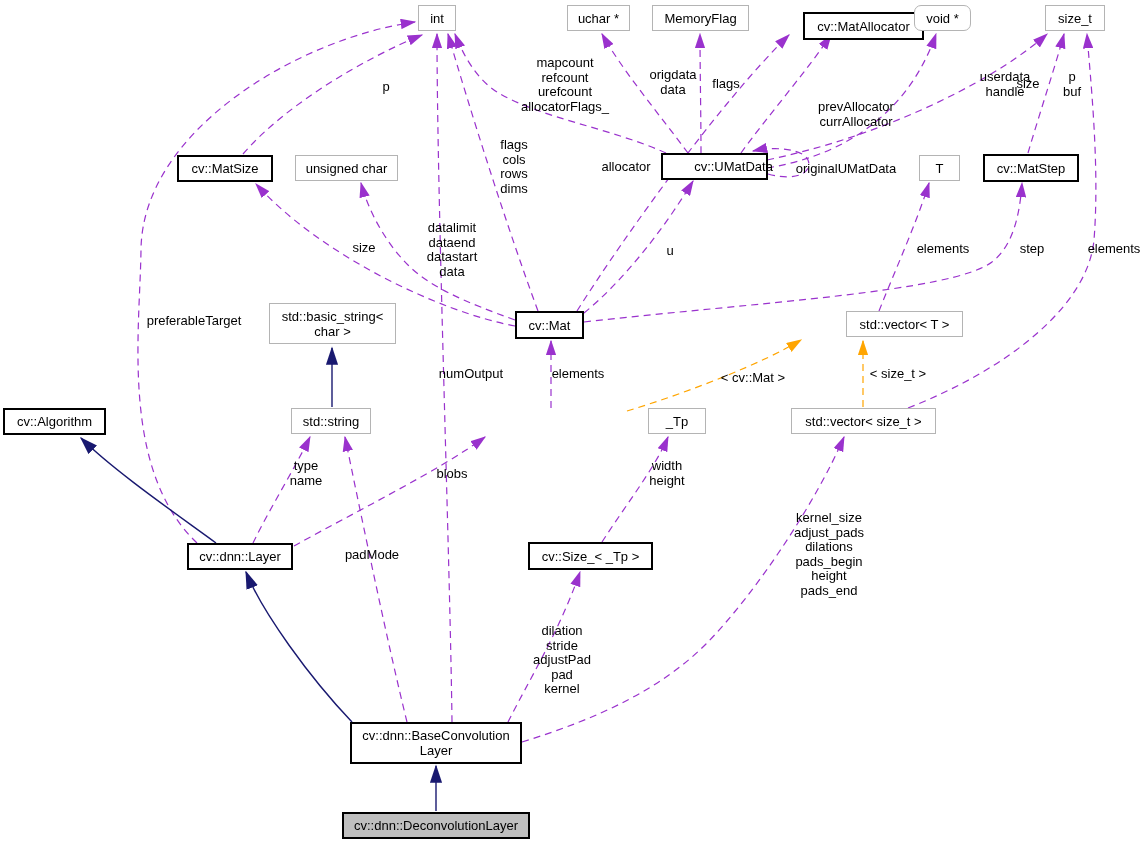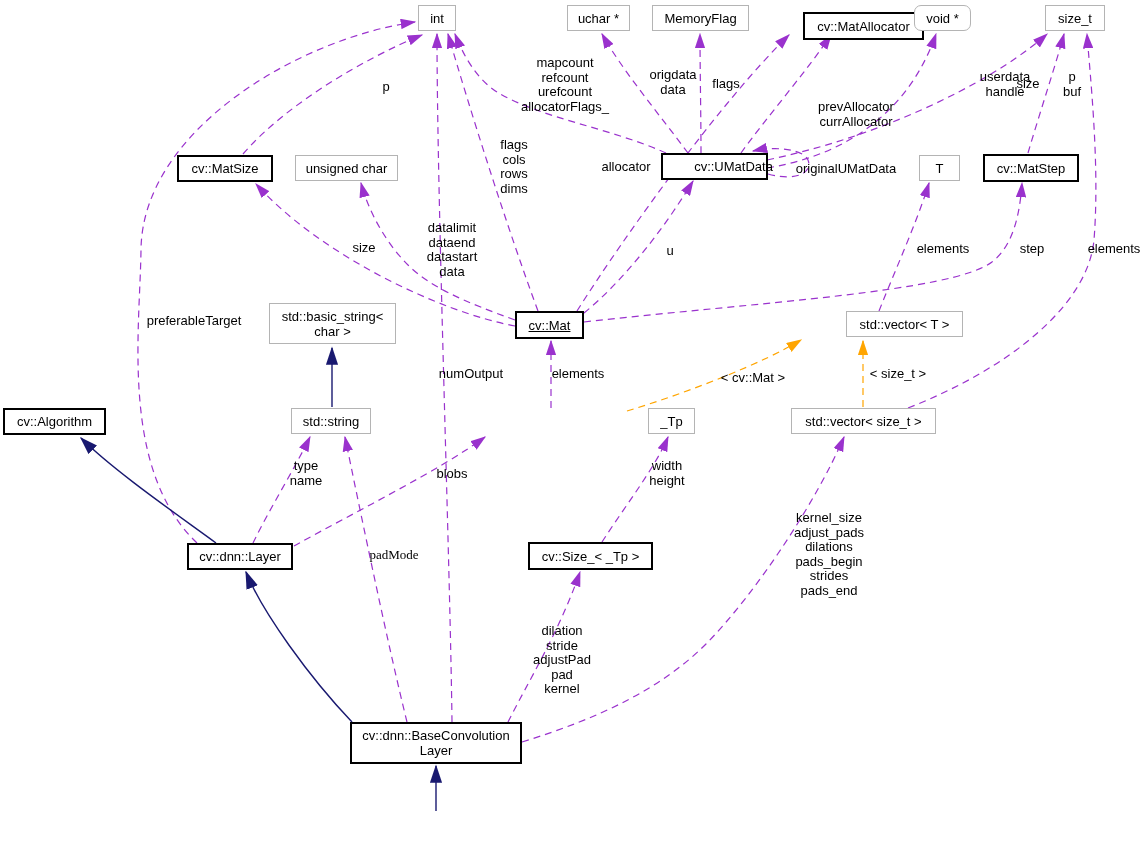--- a/index.html
+++ b/index.html
@@ -86,33 +86,34 @@
   <div class="node" style="left:1045px;top:5px;width:60px;height:26px;">size_t</div>
 
   <div class="node strong" style="left:177px;top:155px;width:96px;height:27px;">cv::MatSize</div>
   <div class="node" style="left:295px;top:155px;width:103px;height:26px;">unsigned char</div>
   <div class="node strong" style="left:661px;top:153px;width:107px;height:27px;padding-left:38px;">cv::UMatData</div>
   <div class="node" style="left:919px;top:155px;width:41px;height:26px;">T</div>
   <div class="node strong" style="left:983px;top:154px;width:96px;height:28px;">cv::MatStep</div>
 
   <div class="node" style="left:269px;top:303px;width:127px;height:41px;">std::basic_string&lt;
 char &gt;</div>
-  <div class="node strong" style="left:515px;top:311px;width:69px;height:28px;text-decoration:underline;">cv::Mat</div>
+  <div class="node strong" style="left:515px;top:311px;width:69px;height:28px;">cv::Mat</div>
   <div class="node" style="left:806px;top:311px;width:117px;height:26px;margin-left:40px;">std::vector&lt; T &gt;</div>
 
   <div class="node strong" style="left:3px;top:408px;width:103px;height:27px;">cv::Algorithm</div>
   <div class="node" style="left:291px;top:408px;width:80px;height:26px;">std::string</div>
-  <div class="node" style="left:648px;top:408px;width:47px;height:26px;">_Tp</div>
+  <div class="node" style="left:648px;top:408px;width:58px;height:26px;">_Tp</div>
   <div class="node" style="left:791px;top:408px;width:145px;height:26px;">std::vector&lt; size_t &gt;</div>
 
   <div class="node strong" style="left:187px;top:543px;width:106px;height:27px;">cv::dnn::Layer</div>
   <div class="node strong" style="left:528px;top:542px;width:125px;height:28px;">cv::Size_&lt; _Tp &gt;</div>
 
   <div class="node strong" style="left:350px;top:722px;width:172px;height:42px;">cv::dnn::BaseConvolution
 Layer</div>
+  <div class="node strong hl" style="left:342px;top:812px;width:188px;height:27px;">cv::dnn::DeconvolutionLayer</div>
 
   <div class="elabel" style="left:386px;top:87px;">p</div>
   <div class="elabel" style="left:565px;top:85px;">mapcount
 refcount
 urefcount
 allocatorFlags_</div>
   <div class="elabel" style="left:673px;top:83px;">origdata
 data</div>
   <div class="elabel" style="left:726px;top:84px;">flags</div>
   <div class="elabel" style="left:856px;top:83px;margin-top:32px;">prevAllocator
@@ -146,26 +147,26 @@
   <div class="elabel" style="left:578px;top:374px;">elements</div>
   <div class="elabel" style="left:753px;top:378px;">&lt; cv::Mat &gt;</div>
   <div class="elabel" style="left:898px;top:374px;">&lt; size_t &gt;</div>
 
   <div class="elabel" style="left:306px;top:474px;">type
 name</div>
   <div class="elabel" style="left:452px;top:474px;text-align:right;">blobs</div>
   <div class="elabel" style="left:667px;top:474px;">width
 height</div>
 
-  <div class="elabel" style="left:394px;top:555px;font-family:Liberation Serif, serif;">padMode</div>
+  <div class="elabel" style="left:372px;top:555px;">padMode</div>
   <div class="elabel" style="left:829px;top:555px;">kernel_size
 adjust_pads
 dilations
 pads_begin
-strides
+height
 pads_end</div>
   <div class="elabel" style="left:562px;top:660px;">dilation
 stride
 adjustPad
 pad
 kernel</div>
 
 </div>
 
 </body></html>

